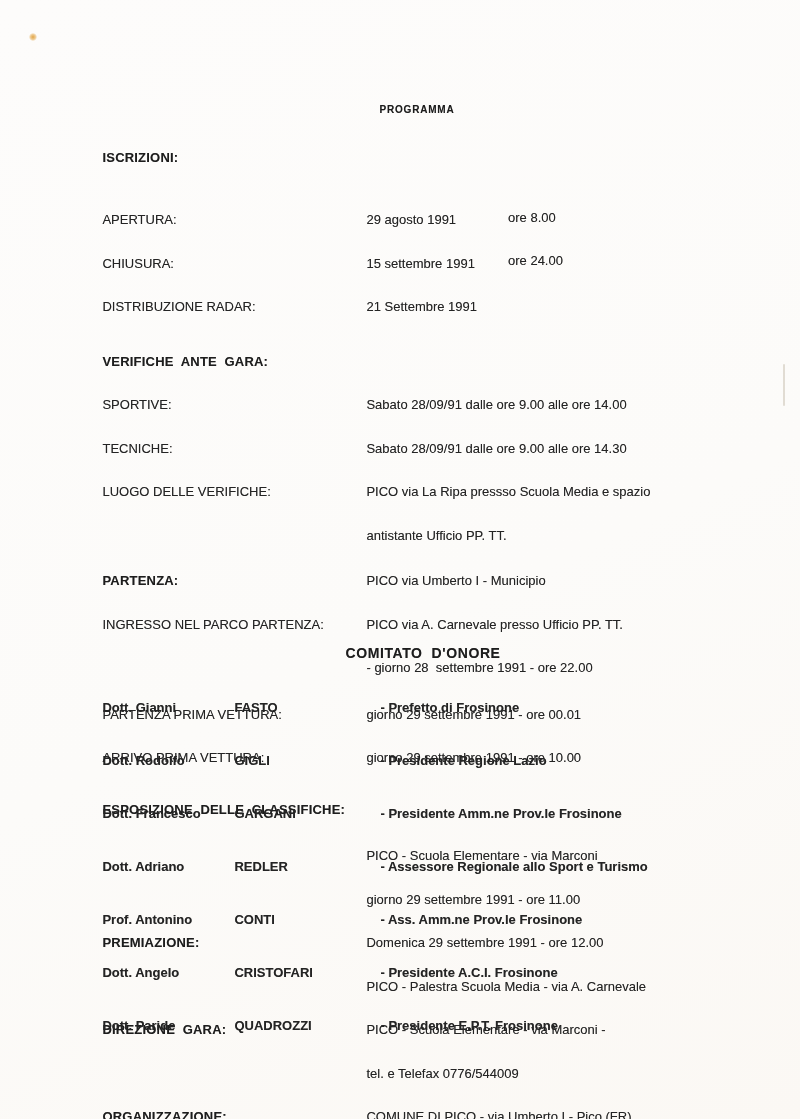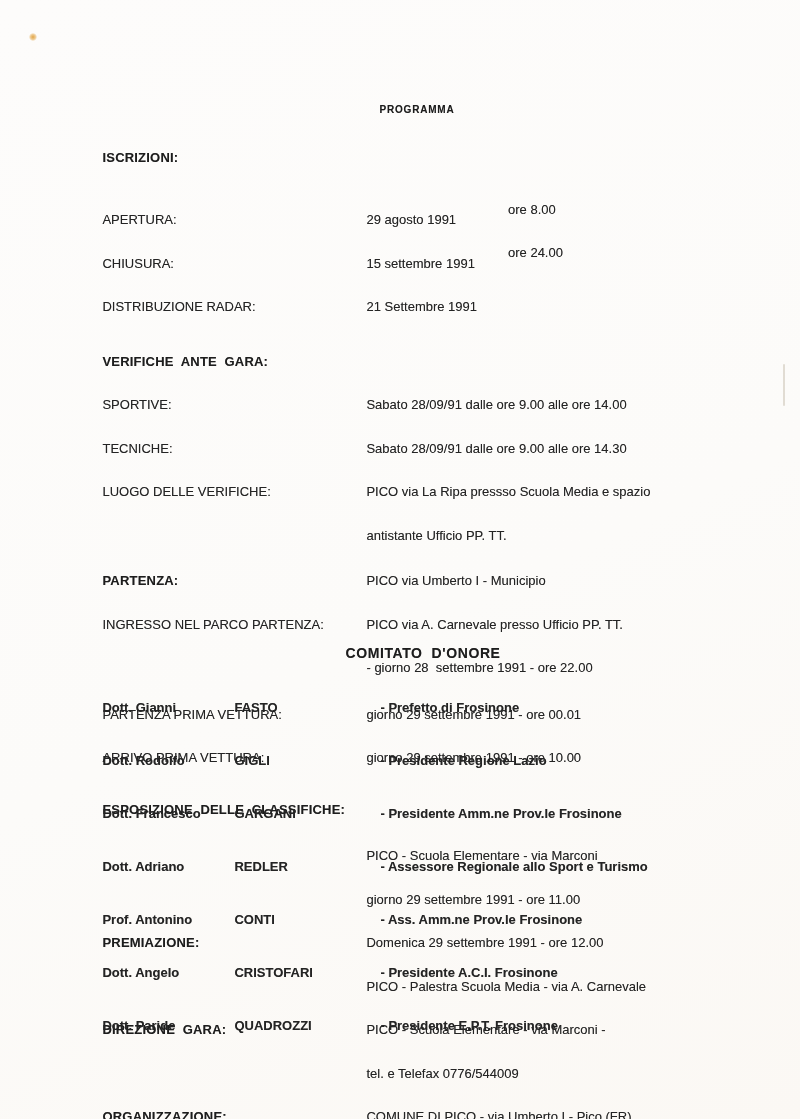--- a/index.html
+++ b/index.html
@@ -41,21 +41,21 @@
   .p-sec{margin:0;}
   .sec-iscrizioni-dates{margin-top:19px;}
   .sec-verifiche{margin-top:11px;}
   .sec-partenza{margin-top:2px;}
   .sec-prima-vettura{margin-top:3px;}
   .sec-esposizione{margin-top:8px;}
   .sec-esposizione-dettagli{margin-top:3px;}
   .p-row{position:relative;white-space:pre;}
   .p-label{display:inline-block;width:264px;white-space:pre;vertical-align:top;}
   .p-value{white-space:pre;}
-  .p-time{position:absolute;left:420px;top:4px;white-space:pre;}
+  .p-time{position:absolute;left:420px;top:12px;white-space:pre;}
   .p-row.bold .p-label{font-weight:700;letter-spacing:.2px;color:#1d1d1d;}
   
   .committee-title{
     position:absolute;top:629px;left:0;width:800px;margin:16px;
     text-align:center;text-indent:14px;
     font-size:14px;font-weight:700;letter-spacing:.6px;white-space:pre;
     color:#1d1d1d;text-shadow:0 0 .4px rgba(30,30,30,.45);
   }
   .committee{
     position:absolute;top:681px;left:88px;width:712px;

